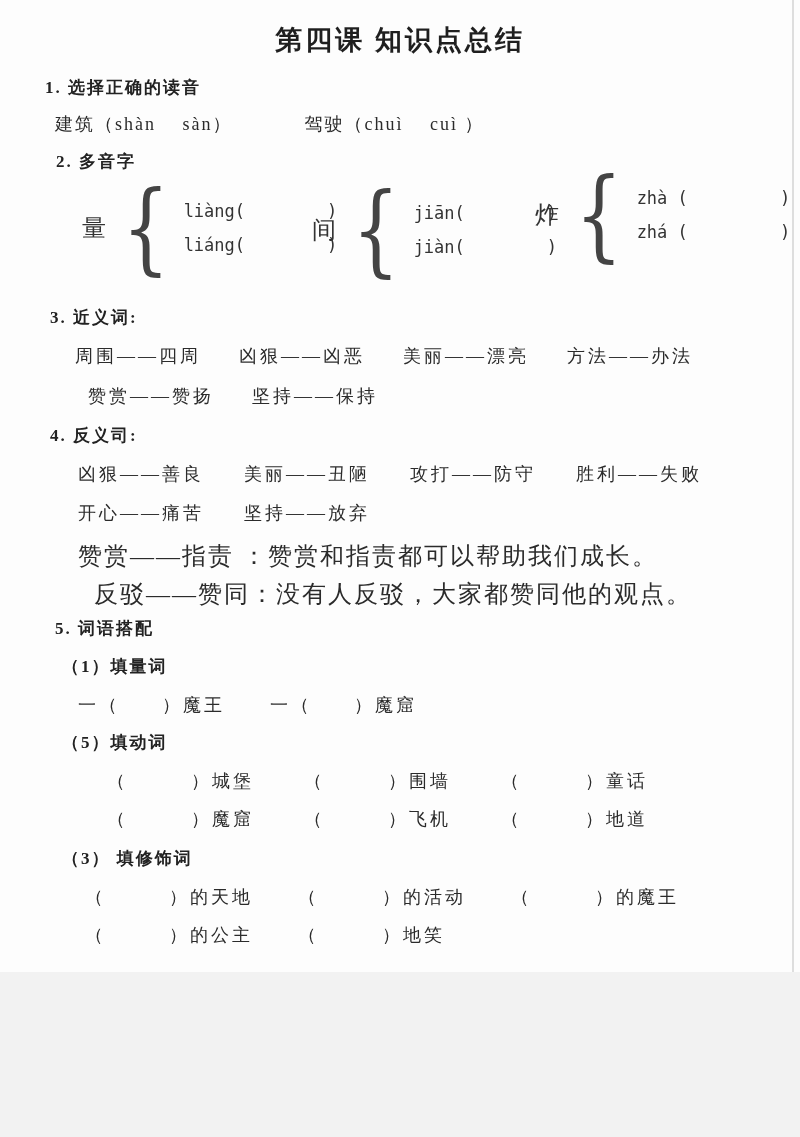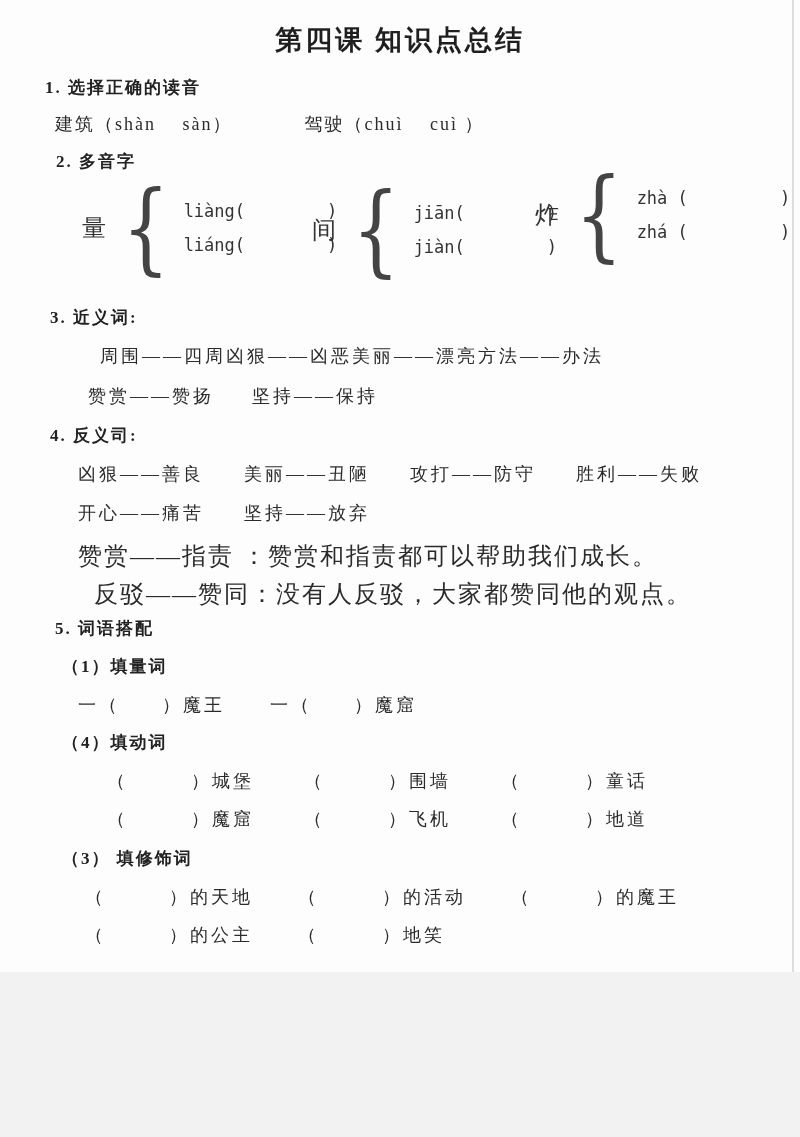--- a/index.html
+++ b/index.html
@@ -116,21 +116,21 @@
   <div class="abs dy-group" style="top:170px; left:535px;">
     <span class="dy-char">炸</span>
     <span class="dy-brace">{</span>
     <div class="dy-readings">
       <div class="dy-reading">zhà (         )</div>
       <div class="dy-reading">zhá (         )</div>
     </div>
   </div>
 
   <div class="abs h-section" style="top:306px; left:50px;">3. 近义词:</div>
-  <div class="abs row" style="top:344px; left:100px; ">
+  <div class="abs row" style="top:344px; left:75px; gap:38px;">
     <span>周围——四周</span>
     <span>凶狠——凶恶</span>
     <span>美丽——漂亮</span>
     <span>方法——办法</span>
   </div>
   <div class="abs row" style="top:384px; left:88px; gap:38px;">
     <span>赞赏——赞扬</span>
     <span>坚持——保持</span>
   </div>
 
@@ -149,21 +149,21 @@
   <div class="abs sent" style="top:578px; left:94px;text-align:center;">反驳——赞同：没有人反驳，大家都赞同他的观点。</div>
 
   <div class="abs h-section" style="top:617px; left:55px;">5. 词语搭配</div>
 
   <div class="abs h-section" style="top:655px; left:62px;">（1）填量词</div>
   <div class="abs row" style="top:693px; left:78px; gap:45px;">
     <span>一（　　）魔王</span>
     <span>一（　　）魔窟</span>
   </div>
 
-  <div class="abs h-section" style="top:731px; left:62px;">（4）填动词</div>
+  <div class="abs h-section" style="top:731px; left:62px;">（5）填动词</div>
   <div class="abs row" style="top:769px; left:107px; gap:50px;">
     <span>（　　　）城堡</span>
     <span>（　　　）围墙</span>
     <span>（　　　）童话</span>
   </div>
   <div class="abs row" style="top:807px; left:107px; gap:50px;">
     <span>（　　　）魔窟</span>
     <span>（　　　）飞机</span>
     <span>（　　　）地道</span>
   </div>

